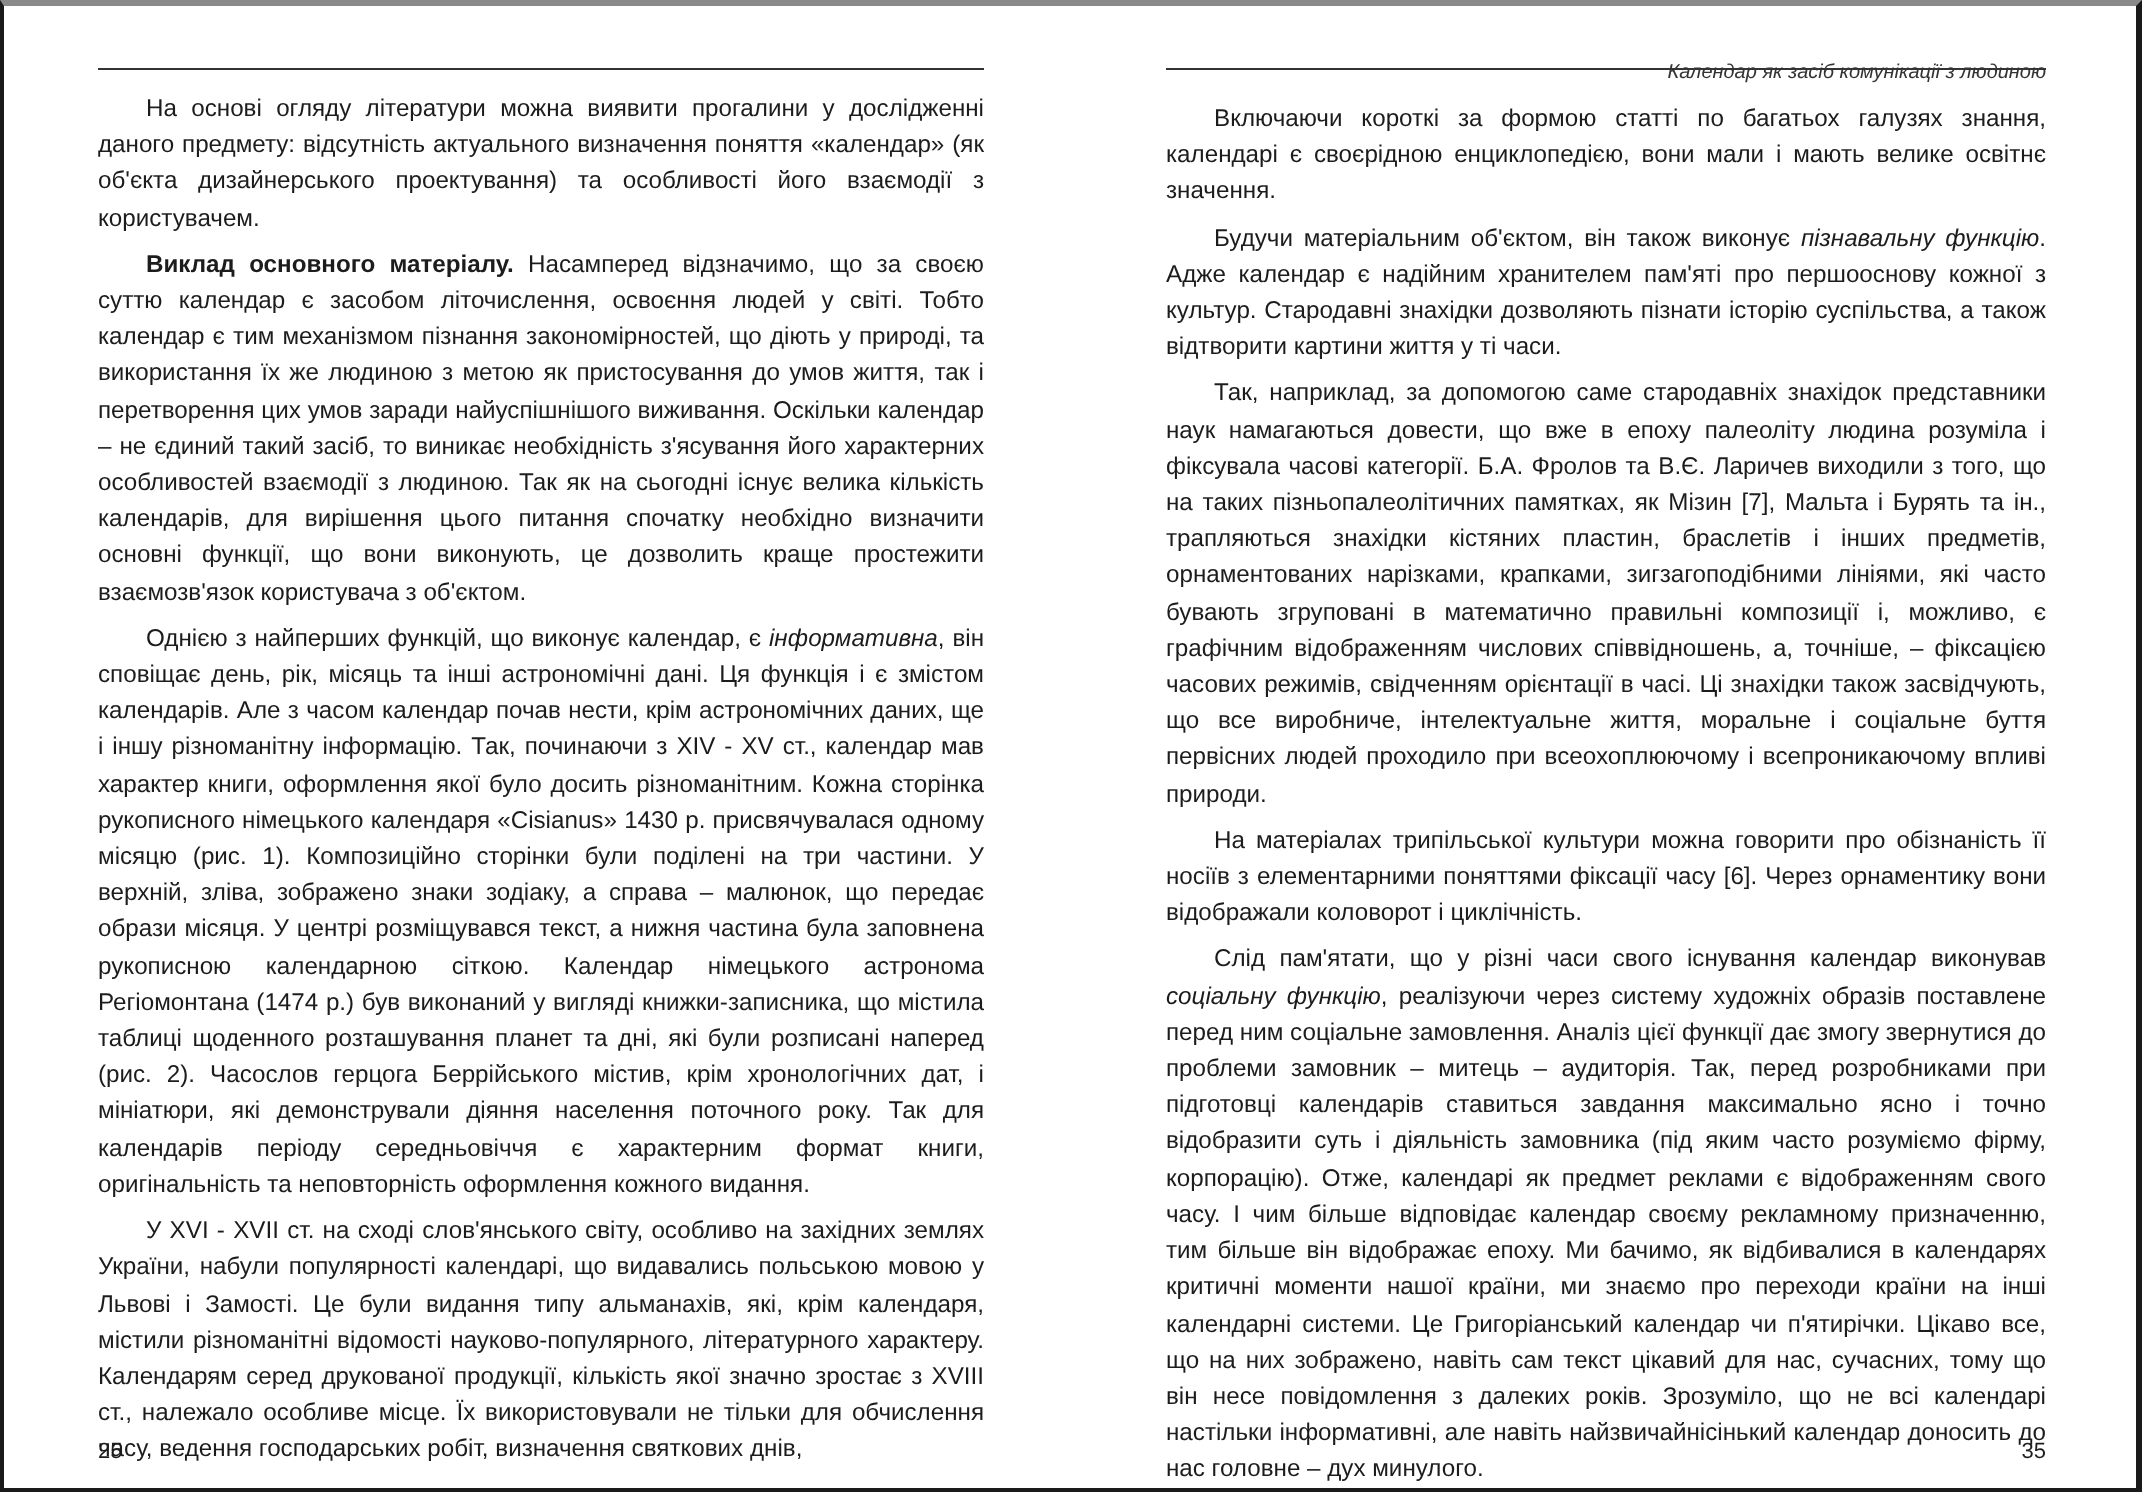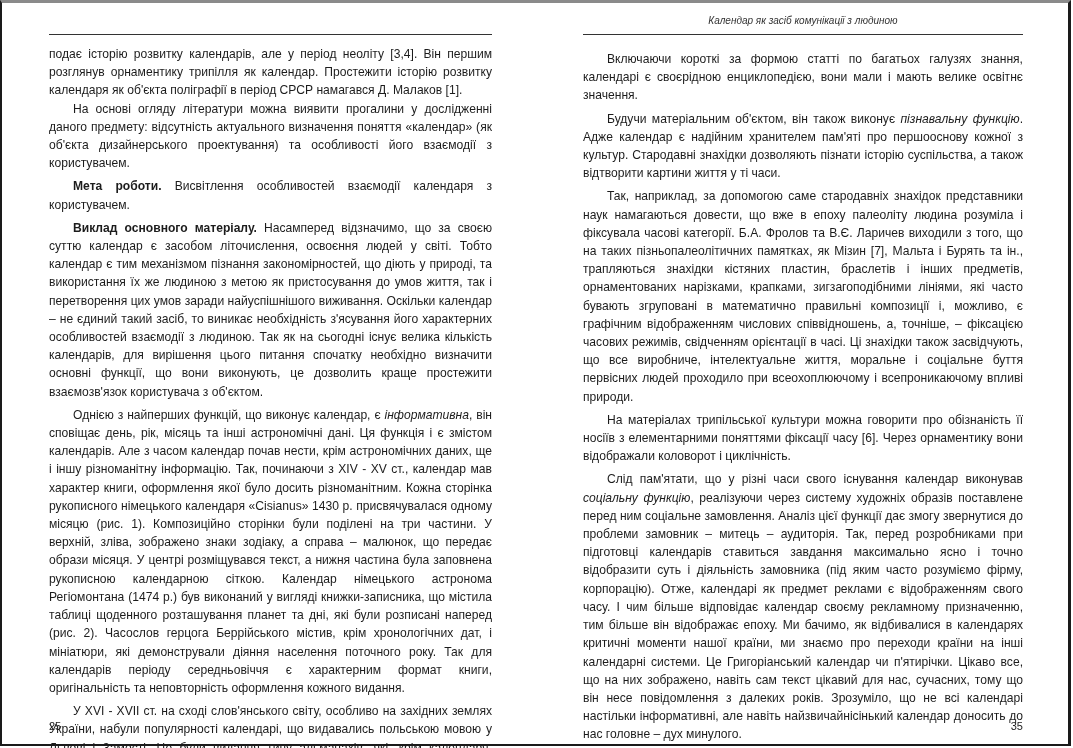--- a/index.html
+++ b/index.html
@@ -14,21 +14,21 @@
     background: #ffffff;
   }
   .page { position: absolute; top: 0; height: 100%; }
   .page.left { left: 47px; width: 443px; }
   .page.right { left: 581px; width: 440px; }
   .running-head {
     position: absolute; top: 12px; left: 0; right: 0;
     font-family: "Liberation Sans", sans-serif;
     font-style: italic; font-size: 10px; color: #333;
   }
-  .page.right .running-head { text-align: center; }
+  .page.right .running-head { text-align: right; margin-top: 16px; }
   .head-rule {
     position: absolute; top: 31px; left: 0; right: 0;
     border-top: 1px solid #333;
   }
   .body-text {
     position: absolute; top: 42px; left: 0; right: 0;
     font-family: "Liberation Sans", sans-serif;
     font-size: 12.1px; line-height: 18.2px; color: #1c1c1c;
     text-align: justify; hyphens: manual;
   }
@@ -45,23 +45,21 @@
   .page.right .page-number { right: 0; }
 </style>
 </head>
 <body>
 
 <div class="spread">
 
   <div class="page left">
     <div class="head-rule"></div>
     <div class="body-text">
-        <p><span>подає історію розвитку календарів, але у період неоліту [3,4]. Він першим розглянув орнаментику трипілля як календар. Простежити історію розвитку календаря як об'єкта поліграфії в період СРСР намагався Д. Малаков [1].</span></p>
         <p class="indent"><span>На основі огляду літератури можна виявити прогалини у дослідженні даного предмету: відсутність актуального визначення поняття «календар» (як об'єкта дизайнерського проектування) та особливості його взаємодії з користувачем.</span></p>
-        <p class="indent gap"><b>Мета роботи.</b><span> Висвітлення особливостей взаємодії календаря з користувачем.</span></p>
         <p class="indent gap"><b>Виклад основного матеріалу.</b><span> Насамперед відзначимо, що за своєю суттю календар є засобом літочислення, освоєння людей у світі. Тобто календар є тим механізмом пізнання закономірностей, що діють у природі, та використання їх же людиною з метою як пристосування до умов життя, так і перетворення цих умов заради найуспішнішого виживання. Оскільки календар – не єдиний такий засіб, то виникає необхідність з'ясування його характерних особливостей взаємодії з людиною. Так як на сьогодні існує велика кількість календарів, для вирішення цього питання спочатку необхідно визначити основні функції, що вони виконують, це дозволить краще простежити взаємозв'язок користувача з об'єктом.</span></p>
         <p class="indent gap"><span>Однією з найперших функцій, що виконує календар, є </span><i>інформативна</i><span>, він сповіщає день, рік, місяць та інші астрономічні дані. Ця функція і є змістом календарів. Але з часом календар почав нести, крім астрономічних даних, ще і іншу різноманітну інформацію. Так, починаючи з XIV - XV ст., календар мав характер книги, оформлення якої було досить різноманітним. Кожна сторінка рукописного німецького календаря «Cisianus» 1430 р. присвячувалася одному місяцю (рис. 1). Композиційно сторінки були поділені на три частини. У верхній, зліва, зображено знаки зодіаку, а справа – малюнок, що передає образи місяця. У центрі розміщувався текст, а нижня частина була заповнена рукописною календарною сіткою. Календар німецького астронома Регіомонтана (1474 р.) був виконаний у вигляді книжки-записника, що містила таблиці щоденного розташування планет та дні, які були розписані наперед (рис. 2). Часослов герцога Беррійського містив, крім хронологічних дат, і мініатюри, які демонстрували діяння населення поточного року. Так для календарів періоду середньовіччя є характерним формат книги, оригінальність та неповторність оформлення кожного видання.</span></p>
         <p class="indent gap"><span>У XVI - XVII ст. на сході слов'янського світу, особливо на західних землях України, набули популярності календарі, що видавались польською мовою у Львові і Замості. Це були видання типу альманахів, які, крім календаря, містили різноманітні відомості науково-популярного, літературного характеру. Календарям серед друкованої продукції, кількість якої значно зростає з XVIII ст., належало особливе місце. Їх використовували не тільки для обчислення часу, ведення господарських робіт, визначення святкових днів,</span></p>
       </div>
     <div class="page-number">25</div>
   </div>
 
   <div class="page right">
     <div class="running-head">Календар як засіб комунікації з людиною</div>
     <div class="head-rule"></div>

